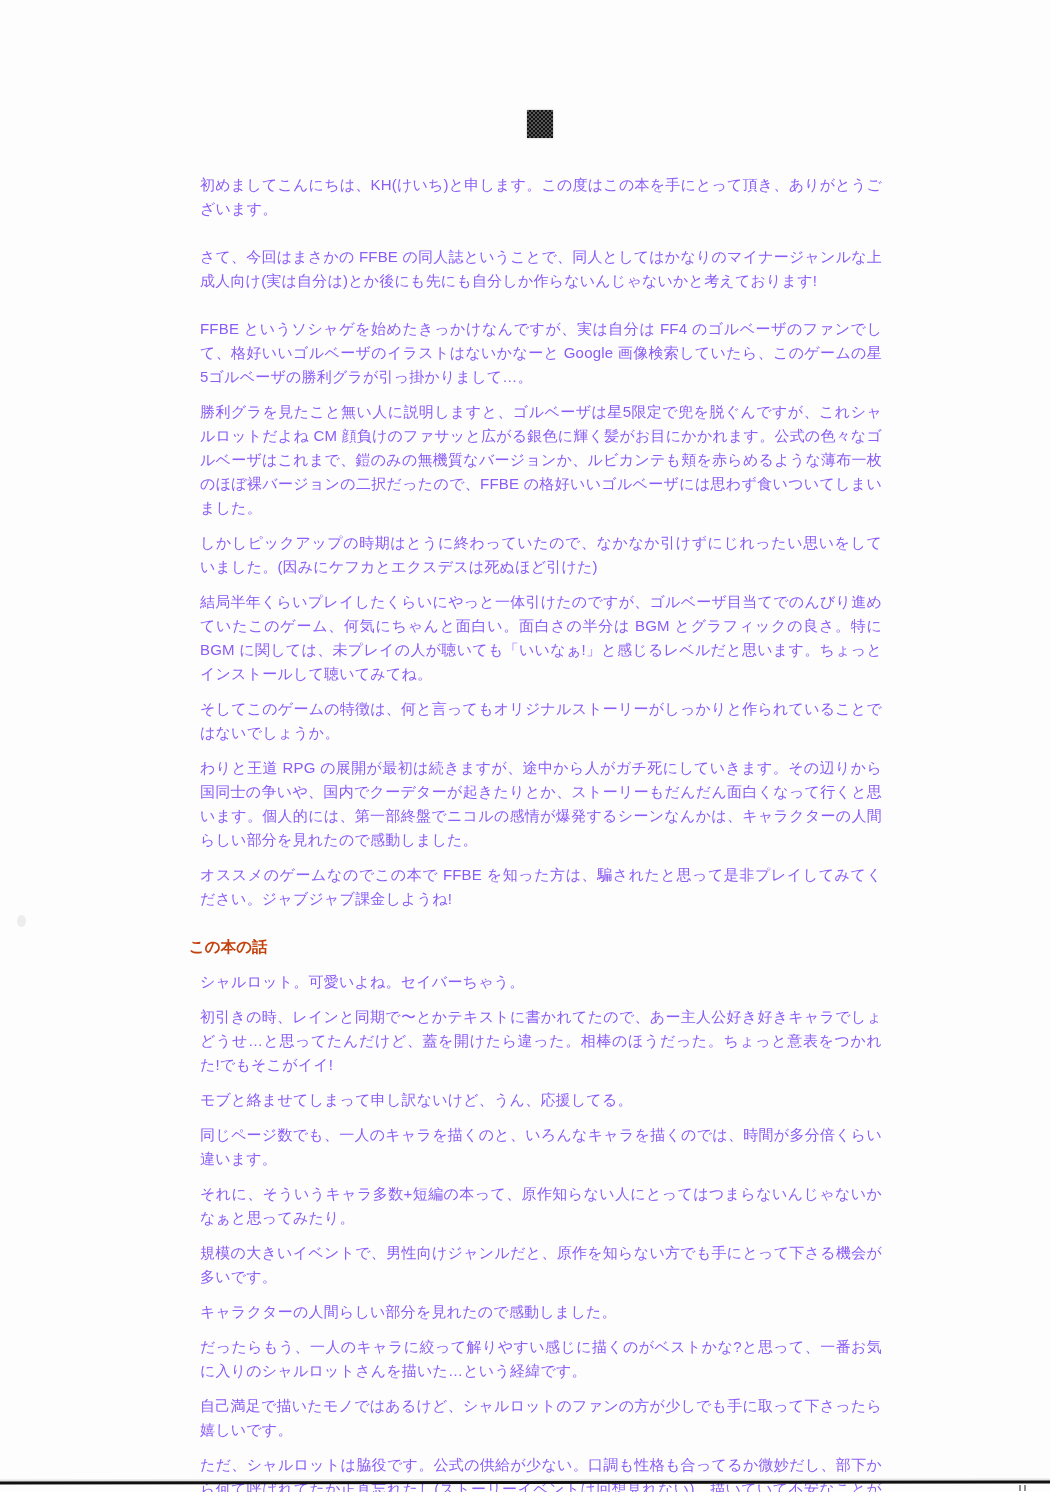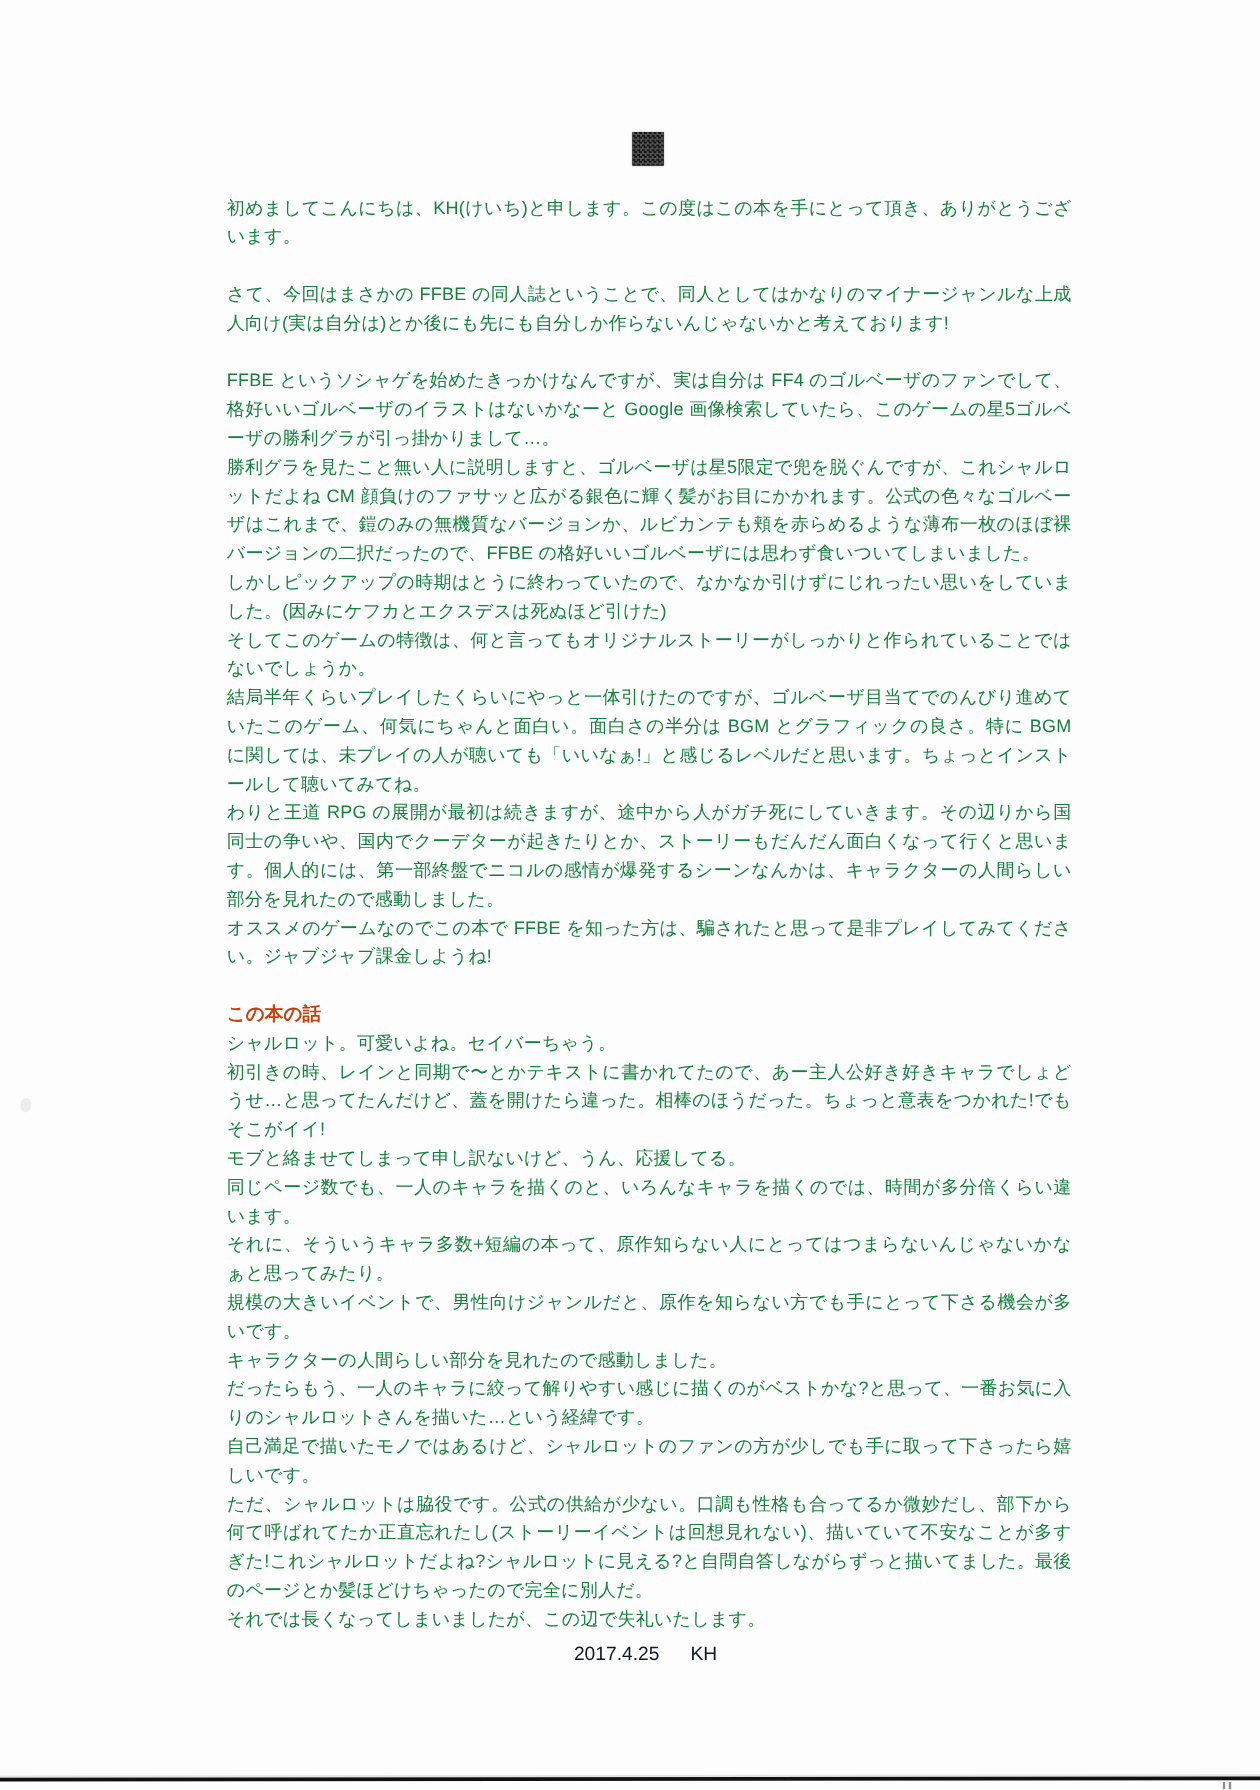--- a/index.html
+++ b/index.html
@@ -28,27 +28,27 @@
     background-size: 4px 4px;
     box-shadow: 0 0 2px rgba(0,0,0,0.25);
   }
   .text-column {
     position: absolute;
     left: 189px;
     top: 162px;
     width: 704px;
   }
   .para {
-    margin: 0;
+    margin: 11px;
     font-size: 15px;
     line-height: 24px;
     letter-spacing: 0.2px;
     text-align: justify;
     text-justify: inter-ideograph;
-    color: #15803d;
+    color: #8b5cf6;
   }
   .para.gap-after {
     margin-bottom: 24px;
   }
   .heading {
     margin: 0;
     font-size: 15.5px;
     line-height: 24px;
     font-weight: bold;
     color: #c2410c;
@@ -107,22 +107,22 @@
 
   <div class="halftone"></div>
 
   <main class="text-column">
 
     <p class="para gap-after">初めましてこんにちは、KH(けいち)と申します。この度はこの本を手にとって頂き、ありがとうございます。</p>
     <p class="para gap-after">さて、今回はまさかの FFBE の同人誌ということで、同人としてはかなりのマイナージャンルな上成人向け(実は自分は)とか後にも先にも自分しか作らないんじゃないかと考えております!</p>
     <p class="para">FFBE というソシャゲを始めたきっかけなんですが、実は自分は FF4 のゴルベーザのファンでして、格好いいゴルベーザのイラストはないかなーと Google 画像検索していたら、このゲームの星5ゴルベーザの勝利グラが引っ掛かりまして…。</p>
     <p class="para">勝利グラを見たこと無い人に説明しますと、ゴルベーザは星5限定で兜を脱ぐんですが、これシャルロットだよね CM 顔負けのファサッと広がる銀色に輝く髪がお目にかかれます。公式の色々なゴルベーザはこれまで、鎧のみの無機質なバージョンか、ルビカンテも頬を赤らめるような薄布一枚のほぼ裸バージョンの二択だったので、FFBE の格好いいゴルベーザには思わず食いついてしまいました。</p>
     <p class="para">しかしピックアップの時期はとうに終わっていたので、なかなか引けずにじれったい思いをしていました。(因みにケフカとエクスデスは死ぬほど引けた)</p>
+    <p class="para">結局半年くらいプレイしたくらいにやっと一体引けたのですが、ゴルベーザ目当てでのんびり進めていたこのゲーム、何気にちゃんと面白い。面白さの半分は BGM とグラフィックの良さ。特に BGM に関しては、未プレイの人が聴いても「いいなぁ!」と感じるレベルだと思います。ちょっとインストールして聴いてみてね。</p>
     <p class="para">そしてこのゲームの特徴は、何と言ってもオリジナルストーリーがしっかりと作られていることではないでしょうか。</p>
-    <p class="para">結局半年くらいプレイしたくらいにやっと一体引けたのですが、ゴルベーザ目当てでのんびり進めていたこのゲーム、何気にちゃんと面白い。面白さの半分は BGM とグラフィックの良さ。特に BGM に関しては、未プレイの人が聴いても「いいなぁ!」と感じるレベルだと思います。ちょっとインストールして聴いてみてね。</p>
     <p class="para">わりと王道 RPG の展開が最初は続きますが、途中から人がガチ死にしていきます。その辺りから国同士の争いや、国内でクーデターが起きたりとか、ストーリーもだんだん面白くなって行くと思います。個人的には、第一部終盤でニコルの感情が爆発するシーンなんかは、キャラクターの人間らしい部分を見れたので感動しました。</p>
     <p class="para gap-after">オススメのゲームなのでこの本で FFBE を知った方は、騙されたと思って是非プレイしてみてください。ジャブジャブ課金しようね!</p>
 
     <h2 class="heading">この本の話</h2>
 
     <p class="para">シャルロット。可愛いよね。セイバーちゃう。</p>
     <p class="para">初引きの時、レインと同期で〜とかテキストに書かれてたので、あー主人公好き好きキャラでしょどうせ…と思ってたんだけど、蓋を開けたら違った。相棒のほうだった。ちょっと意表をつかれた!でもそこがイイ!</p>
     <p class="para">モブと絡ませてしまって申し訳ないけど、うん、応援してる。</p>
     <p class="para">同じページ数でも、一人のキャラを描くのと、いろんなキャラを描くのでは、時間が多分倍くらい違います。</p>
     <p class="para">それに、そういうキャラ多数+短編の本って、原作知らない人にとってはつまらないんじゃないかなぁと思ってみたり。</p>

